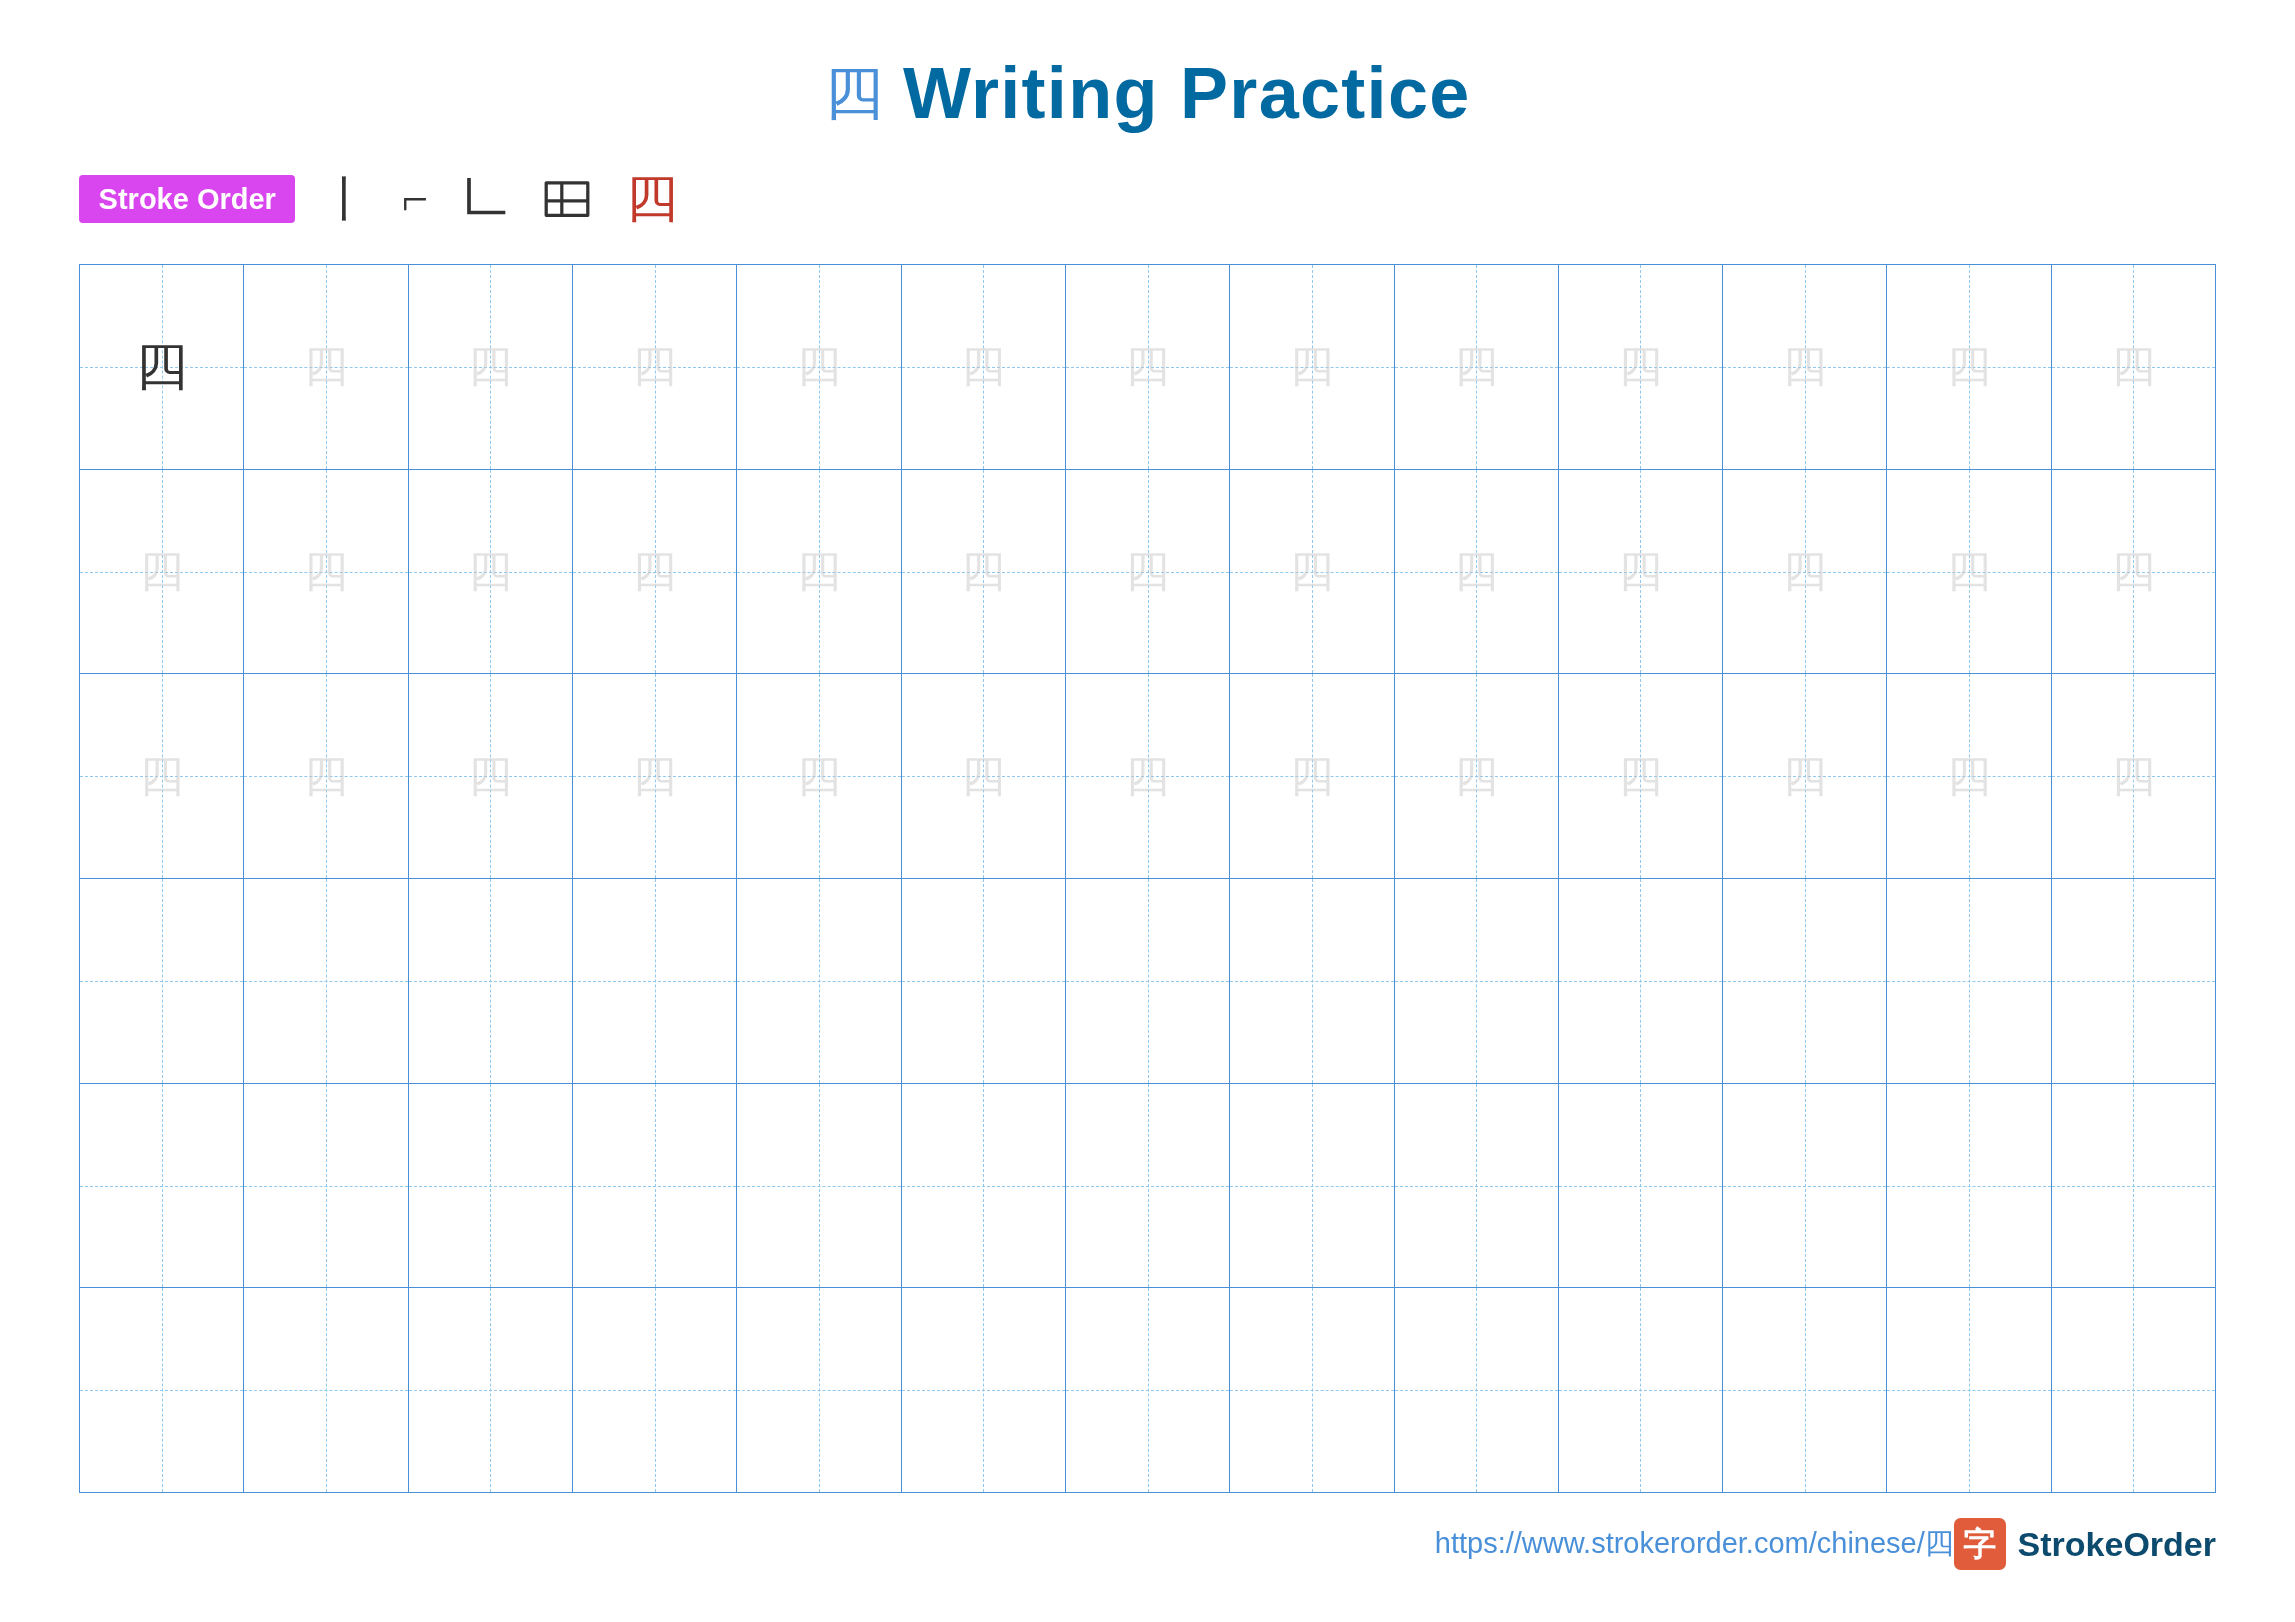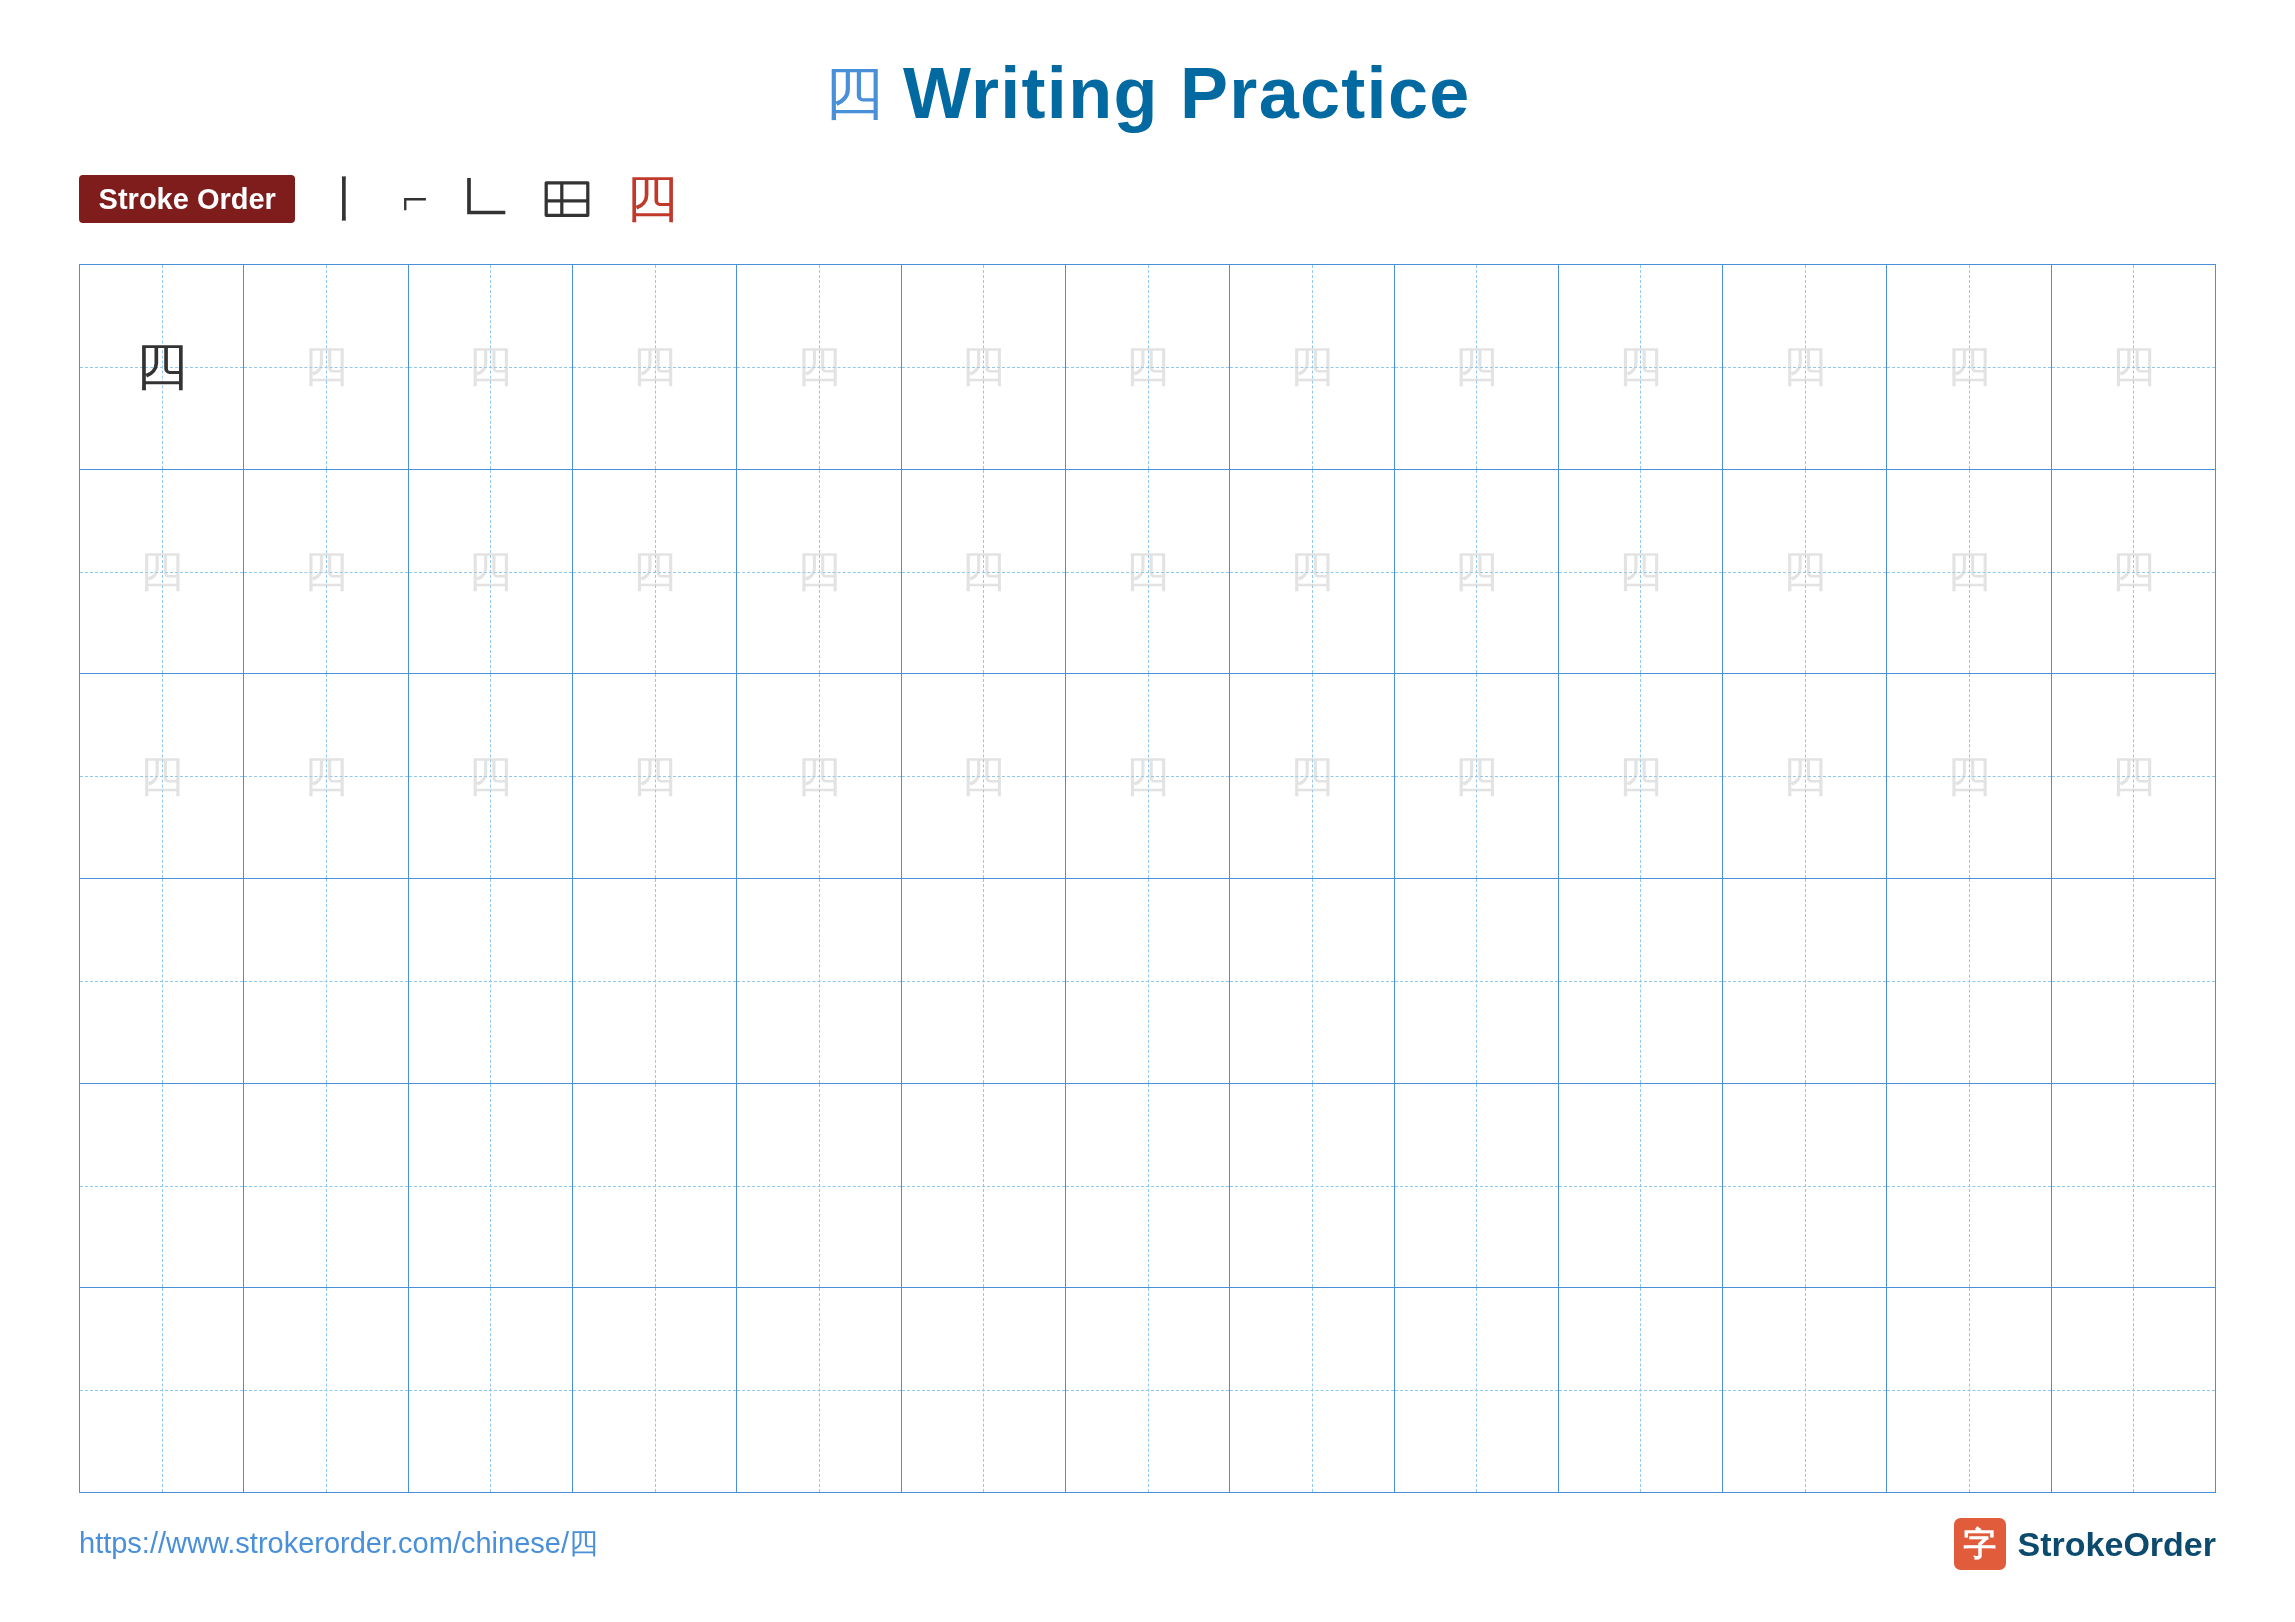--- a/index.html
+++ b/index.html
@@ -45,21 +45,21 @@
 
     
     .stroke-order-section {
       display: flex;
       align-items: center;
       gap: 26px;
       margin-bottom: 39px;
     }
 
     .stroke-order-badge {
-      background: #7f1d1d;
+      background: #d946ef;
       color: #fff;
       font-size: 29px;
       font-weight: bold;
       padding: 7.9px 19.6px;
       border-radius: 3.9px;
     }
 
     .stroke-sequence {
       display: flex;
       align-items: center;
@@ -140,21 +140,21 @@
 
     .ghost-char.dark {
       color: #555;
       opacity: 1;
     }
 
     
     .footer {
       display: flex;
       align-items: center;
-      justify-content: space-between;
+      justify-content: flex-end;
       margin-top: 25px;
     }
 
     .footer-url {
       color: #4a90d9;
       font-size: 29px;
       text-decoration: none;
     }
 
     .footer-brand {

